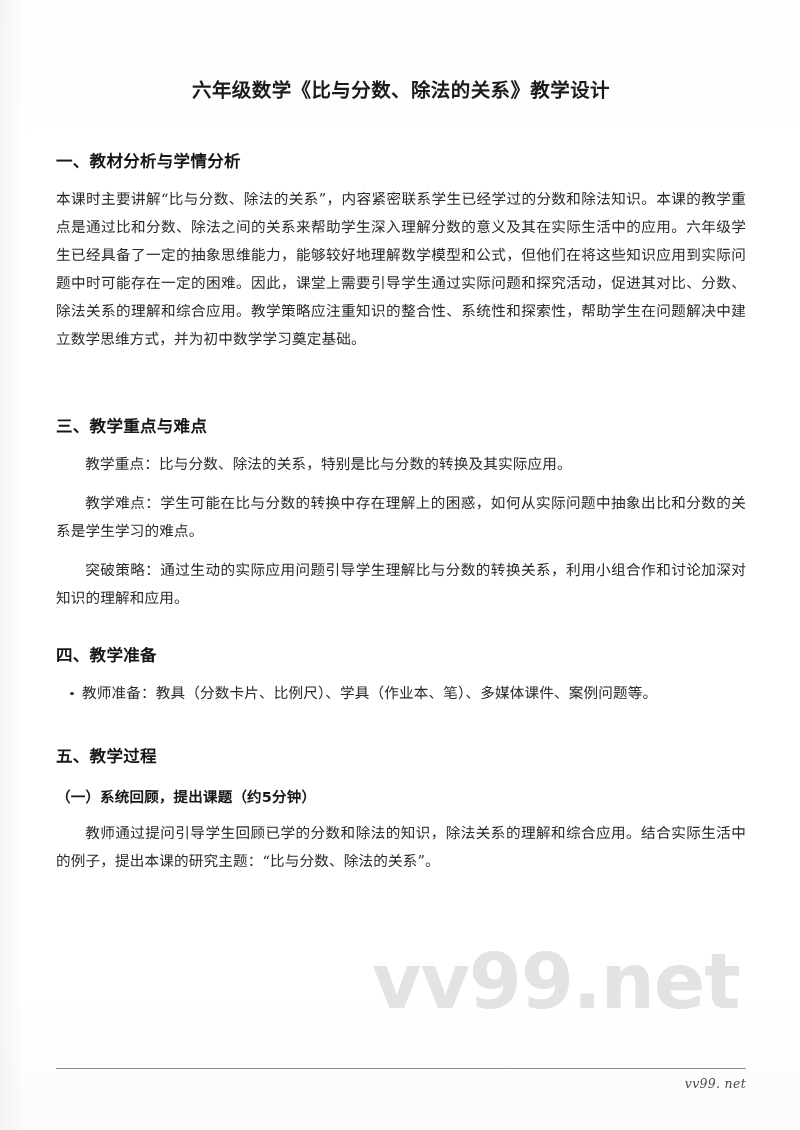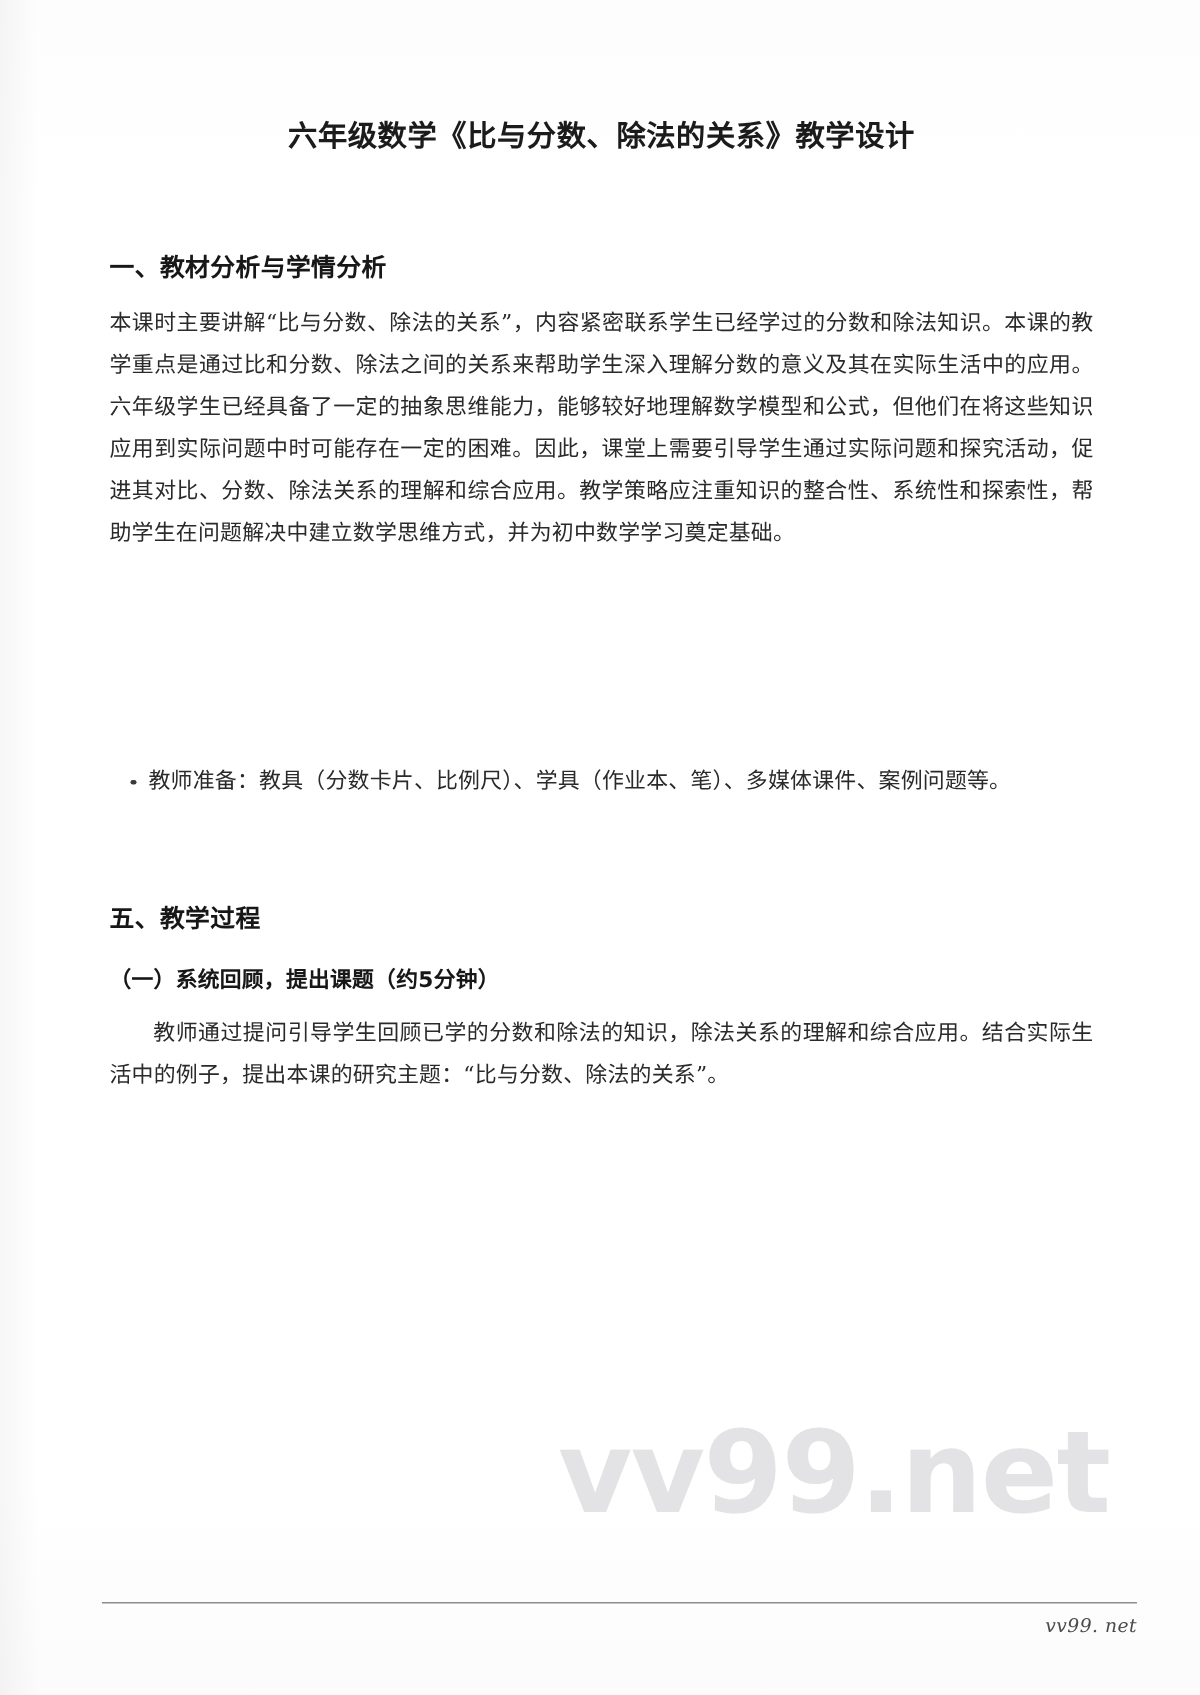--- a/index.html
+++ b/index.html
@@ -44,21 +44,21 @@
     font-size: 19.5px;
     font-weight: bold;
     color: #1b1b1b;
     letter-spacing: 0.4px;
     margin: 12px;
     padding-top: 62px;
     font-family: "DejaVu Serif", "Liberation Serif", serif;
   }
 
   .section {
-    margin: 17px;
+    margin: 0;
   }
   .h-section {
     font-size: 16.5px;
     font-weight: bold;
     color: #171717;
     letter-spacing: 0.3px;
     margin: 0;
     font-family: "DejaVu Sans", "Liberation Sans", sans-serif;
   }
   .h-sub {
@@ -129,21 +129,21 @@
     letter-spacing: -1px;
     line-height: 1;
     white-space: nowrap;
     z-index: 1;
     user-select: none;
   }
 
   
   .footer {
     position: absolute;
-    left: 68px;
+    left: 56px;
     width: 690px;
     top: 1068px;
     z-index: 2;
   }
   .footer-rule {
     height: 1px;
     background: #8d8d8d;
     width: 100%;
   }
   .footer-text {
@@ -173,24 +173,34 @@
       <h2 class="h-section">一、教材分析与学情分析</h2>
       <div class="gap-sec-body"></div>
       <p class="body">本课时主要讲解“比与分数、除法的关系”，内容紧密联系学生已经学过的分数和除法知识。本课的教学重点是通过比和分数、除法之间的关系来帮助学生深入理解分数的意义及其在实际生活中的应用。六年级学生已经具备了一定的抽象思维能力，能够较好地理解数学模型和公式，但他们在将这些知识应用到实际问题中时可能存在一定的困难。因此，课堂上需要引导学生通过实际问题和探究活动，促进其对比、分数、除法关系的理解和综合应用。教学策略应注重知识的整合性、系统性和探索性，帮助学生在问题解决中建立数学思维方式，并为初中数学学习奠定基础。</p>
     </div>
 
     <div class="gap-body-sec"></div>
 
 
     <div class="gap-body-sec"></div>
 
-
-    <div class="gap-body-sec"></div>
-
-    <div class="section">
+    <div class="section">
+      <h2 class="h-section">三、教学重点与难点</h2>
+      <div class="gap-sec-body"></div>
+      <p class="body indent">教学重点：比与分数、除法的关系，特别是比与分数的转换及其实际应用。</p>
+      <div class="gap-para"></div>
+      <p class="body indent">教学难点：学生可能在比与分数的转换中存在理解上的困惑，如何从实际问题中抽象出比和分数的关系是学生学习的难点。</p>
+      <div class="gap-para"></div>
+      <p class="body indent">突破策略：通过生动的实际应用问题引导学生理解比与分数的转换关系，利用小组合作和讨论加深对知识的理解和应用。</p>
+    </div>
+
+    <div class="gap-body-sec"></div>
+
+    <div class="section">
+      <h2 class="h-section">四、教学准备</h2>
       <div class="gap-sec-body"></div>
       <ul class="bullets">
         <li>教师准备：教具（分数卡片、比例尺）、学具（作业本、笔）、多媒体课件、案例问题等。</li>
       </ul>
     </div>
 
     <div class="gap-body-sec"></div>
 
     <div class="section">
       <h2 class="h-section">五、教学过程</h2>

